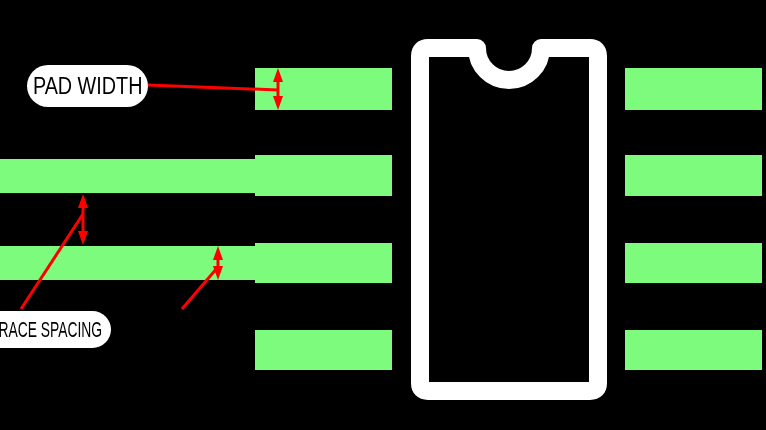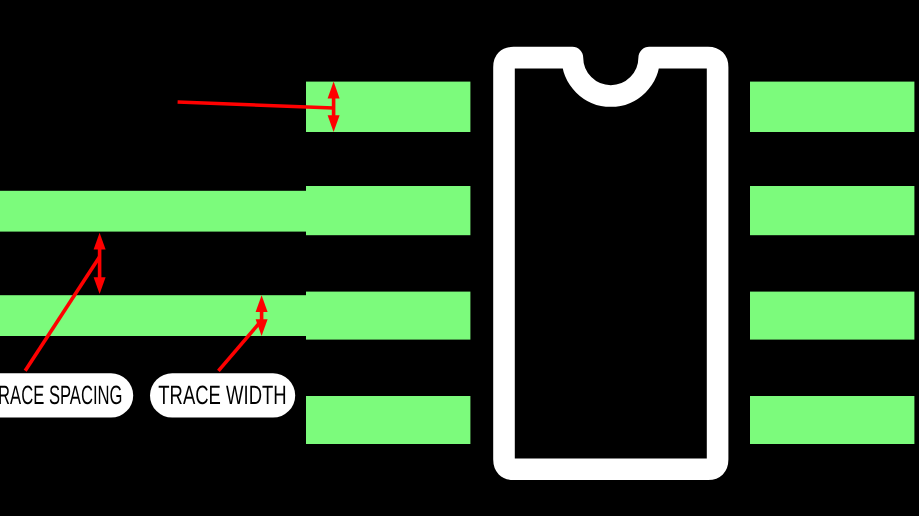--- a/index.html
+++ b/index.html
@@ -67,22 +67,22 @@
     </g>
 
     <g>
       <line x1="182" y1="309" x2="218" y2="267" stroke-width="3" stroke="#ff0000"></line>
       <line x1="218" y1="256" x2="218" y2="270" stroke-width="3" stroke="#ff0000"></line>
       <polygon points="218,246 213,260 223,260" fill="#ff0000"></polygon>
       <polygon points="218,280 213,266 223,266" fill="#ff0000"></polygon>
     </g>
   </svg>
 
+  <div class="pill pill-pad-width">
+    <span>PAD WIDTH</span>
+  </div>
 
   <div class="pill pill-trace-spacing">
     <span>TRACE SPACING</span>
   </div>
 
-  <div class="pill pill-trace-width">
-    <span>TRACE WIDTH</span>
-  </div>
 
 </div>
 
 </body></html>

